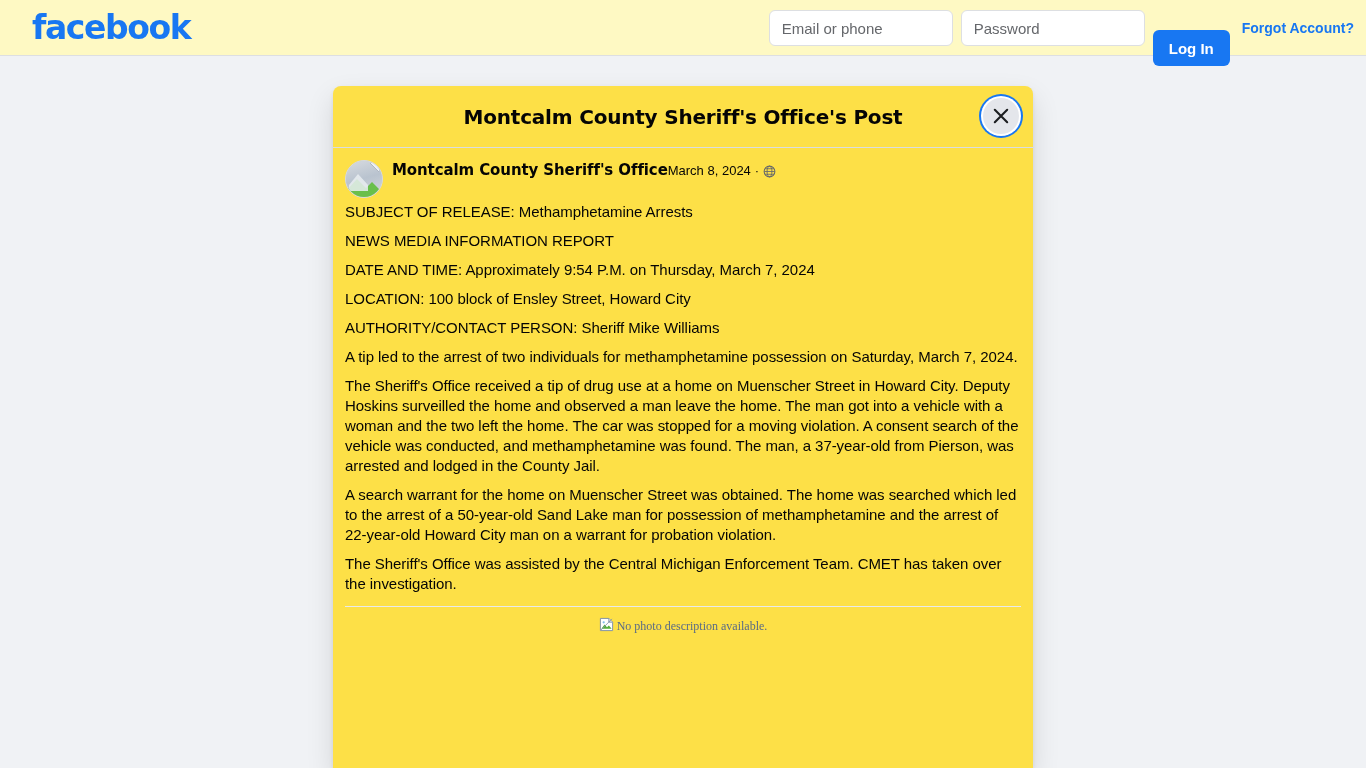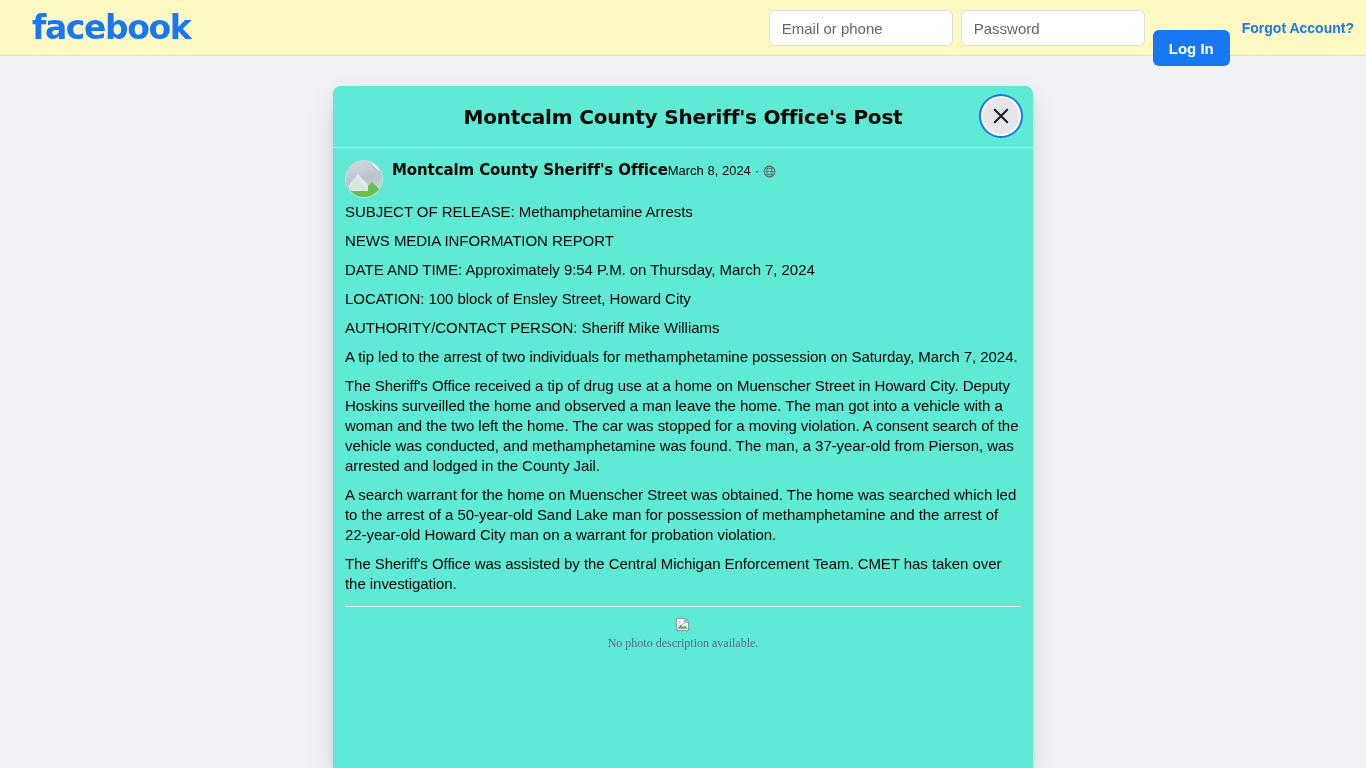--- a/index.html
+++ b/index.html
@@ -78,21 +78,21 @@
     padding: 0 4px;
   }
 
   
   .modal {
     position: absolute;
     left: 333px;
     top: 86px;
     width: 700px;
     min-height: 682px;
-    background: #5eead4;
+    background: #fde047;
     border-radius: 8px 8px 0 0;
     box-shadow: 0 12px 28px rgba(0,0,0,0.12), 0 2px 4px rgba(0,0,0,0.08);
     overflow: hidden;
   }
   .modal-header {
     position: relative;
     height: 62px;
     border-bottom: 1px solid #dadde1;
     display: flex;
     align-items: center;
@@ -184,21 +184,20 @@
   }
   .broken-img {
     display: inline-flex;
     align-items: center;
     gap: 3px;
     font-size: 12px;
     color: #5a6b86;
     font-family: "Liberation Serif", serif;
     line-height: 14px;
     margin-top: 6px;
-    flex-direction: column;
   }
   .broken-img .bi-glyph { display: inline-flex; }
   .broken-img .bi-text { position: relative; top: 1px; }
 </style>
 </head>
 <body>
 
 <div class="topbar">
   <div class="fb-logo">facebook</div>
   <div class="login-area">

